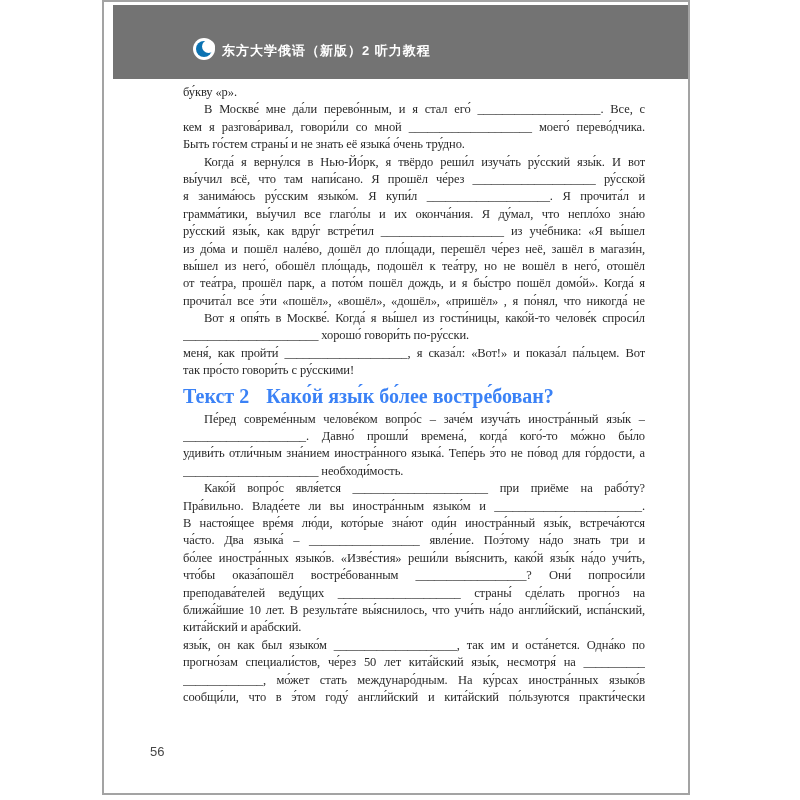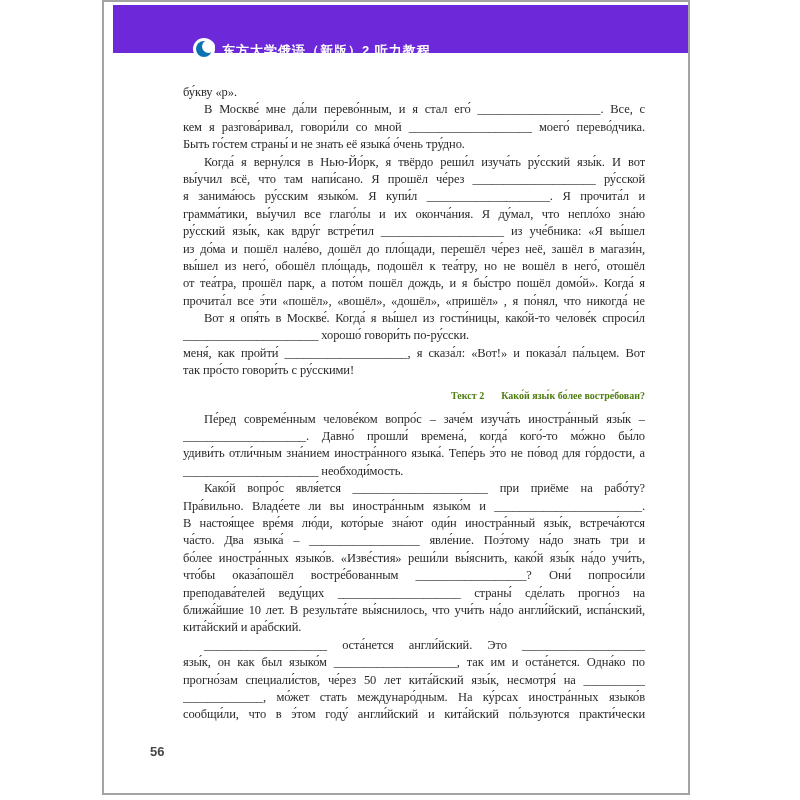--- a/index.html
+++ b/index.html
@@ -4,22 +4,22 @@
 <style>
   html,body{margin:0;padding:0;background:#ffffff;width:800px;height:800px;overflow:hidden;}
   body{font-family:"Liberation Serif", serif;position:relative;}
 
   .page{
     position:absolute;left:102px;top:0px;width:588px;height:795px;
     background:#ffffff;border:2px solid #a3a3a3;box-sizing:border-box;
   }
 
   .header-bar{
-    position:absolute;left:9px;right:0px;top:3px;height:48px;
-    background:#6d28d9;
+    position:absolute;left:9px;right:0px;top:3px;height:74px;
+    background:#737373;
   }
   .logo{
     position:absolute;left:80px;top:33px;width:22px;height:22px;
     background:#ffffff;border-radius:50%;
   }
   .logo-crescent{
     position:absolute;left:3px;top:3px;width:16px;height:16px;
     background:#0b72b2;border-radius:50%;
   }
   .logo-crescent-cut{
@@ -39,27 +39,27 @@
   .line{
     height:17.4px;line-height:17.4px;font-size:12.5px;letter-spacing:-0.1px;
     overflow:hidden;text-align:justify;white-space:normal;
   }
   .line.just{text-align-last:justify;}
   .line.left{text-align-last:left;}
   .line.indent{text-indent:21px;}
 
   .heading-row{
     height:26px;line-height:26px;margin:3px 0 2px 0;
-    text-align:right;color:#4d7c0f;font-weight:bold;font-size:10px;
+    text-align:left;color:#3b82f6;font-weight:bold;font-size:20px;
   }
   .heading-label{margin-right:17px;}
 
   .footer-num{
     position:absolute;left:46px;top:742px;
-    font-family:"Liberation Sans", sans-serif;font-weight:bold;
+    font-family:"Liberation Sans", sans-serif;font-weight:normal;
     font-size:13px;color:#474747;
   }
 </style>
 </head>
 <body>
 
 <div class="page">
 
   <div class="header-bar">
     <div class="logo">
@@ -101,21 +101,20 @@
         <div class="line left">______________________ необходи́мость.</div>
         <div class="line just indent">Како́й вопро́с явля́ется ______________________ при приёме на рабо́ту?</div>
         <div class="line just">Пра́вильно. Владе́ете ли вы иностра́нным языко́м и ________________________.</div>
         <div class="line just">В настоя́щее вре́мя лю́ди, кото́рые зна́ют оди́н иностра́нный язы́к, встреча́ются</div>
         <div class="line just">ча́сто. Два языка́ – __________________ явле́ние. Поэ́тому на́до знать три и</div>
         <div class="line just">бо́лее иностра́нных языко́в. «Изве́стия» реши́ли вы́яснить, како́й язы́к на́до учи́ть,</div>
         <div class="line just">что́бы оказа́пошёл востре́бованным __________________? Они́ попроси́ли</div>
         <div class="line just">преподава́телей веду́щих ____________________ страны́ сде́лать прогно́з на</div>
         <div class="line just">ближа́йшие 10 лет. В результа́те вы́яснилось, что учи́ть на́до англи́йский, испа́нский,</div>
         <div class="line left">кита́йский и ара́бский.</div>
-        <div class="line just indent">____________________ оста́нется англи́йский. Это ____________________</div>
         <div class="line just">язы́к, он как был языко́м ____________________, так им и оста́нется. Одна́ко по</div>
         <div class="line just">прогно́зам специали́стов, че́рез 50 лет кита́йский язы́к, несмотря́ на __________</div>
         <div class="line just">_____________, мо́жет стать междунаро́дным. На ку́рсах иностра́нных языко́в</div>
         <div class="line just">сообщи́ли, что в э́том году́ англи́йский и кита́йский по́льзуются практи́чески</div>
       </div>
   </div>
 
   <div class="footer-num">56</div>
 </div>
 

